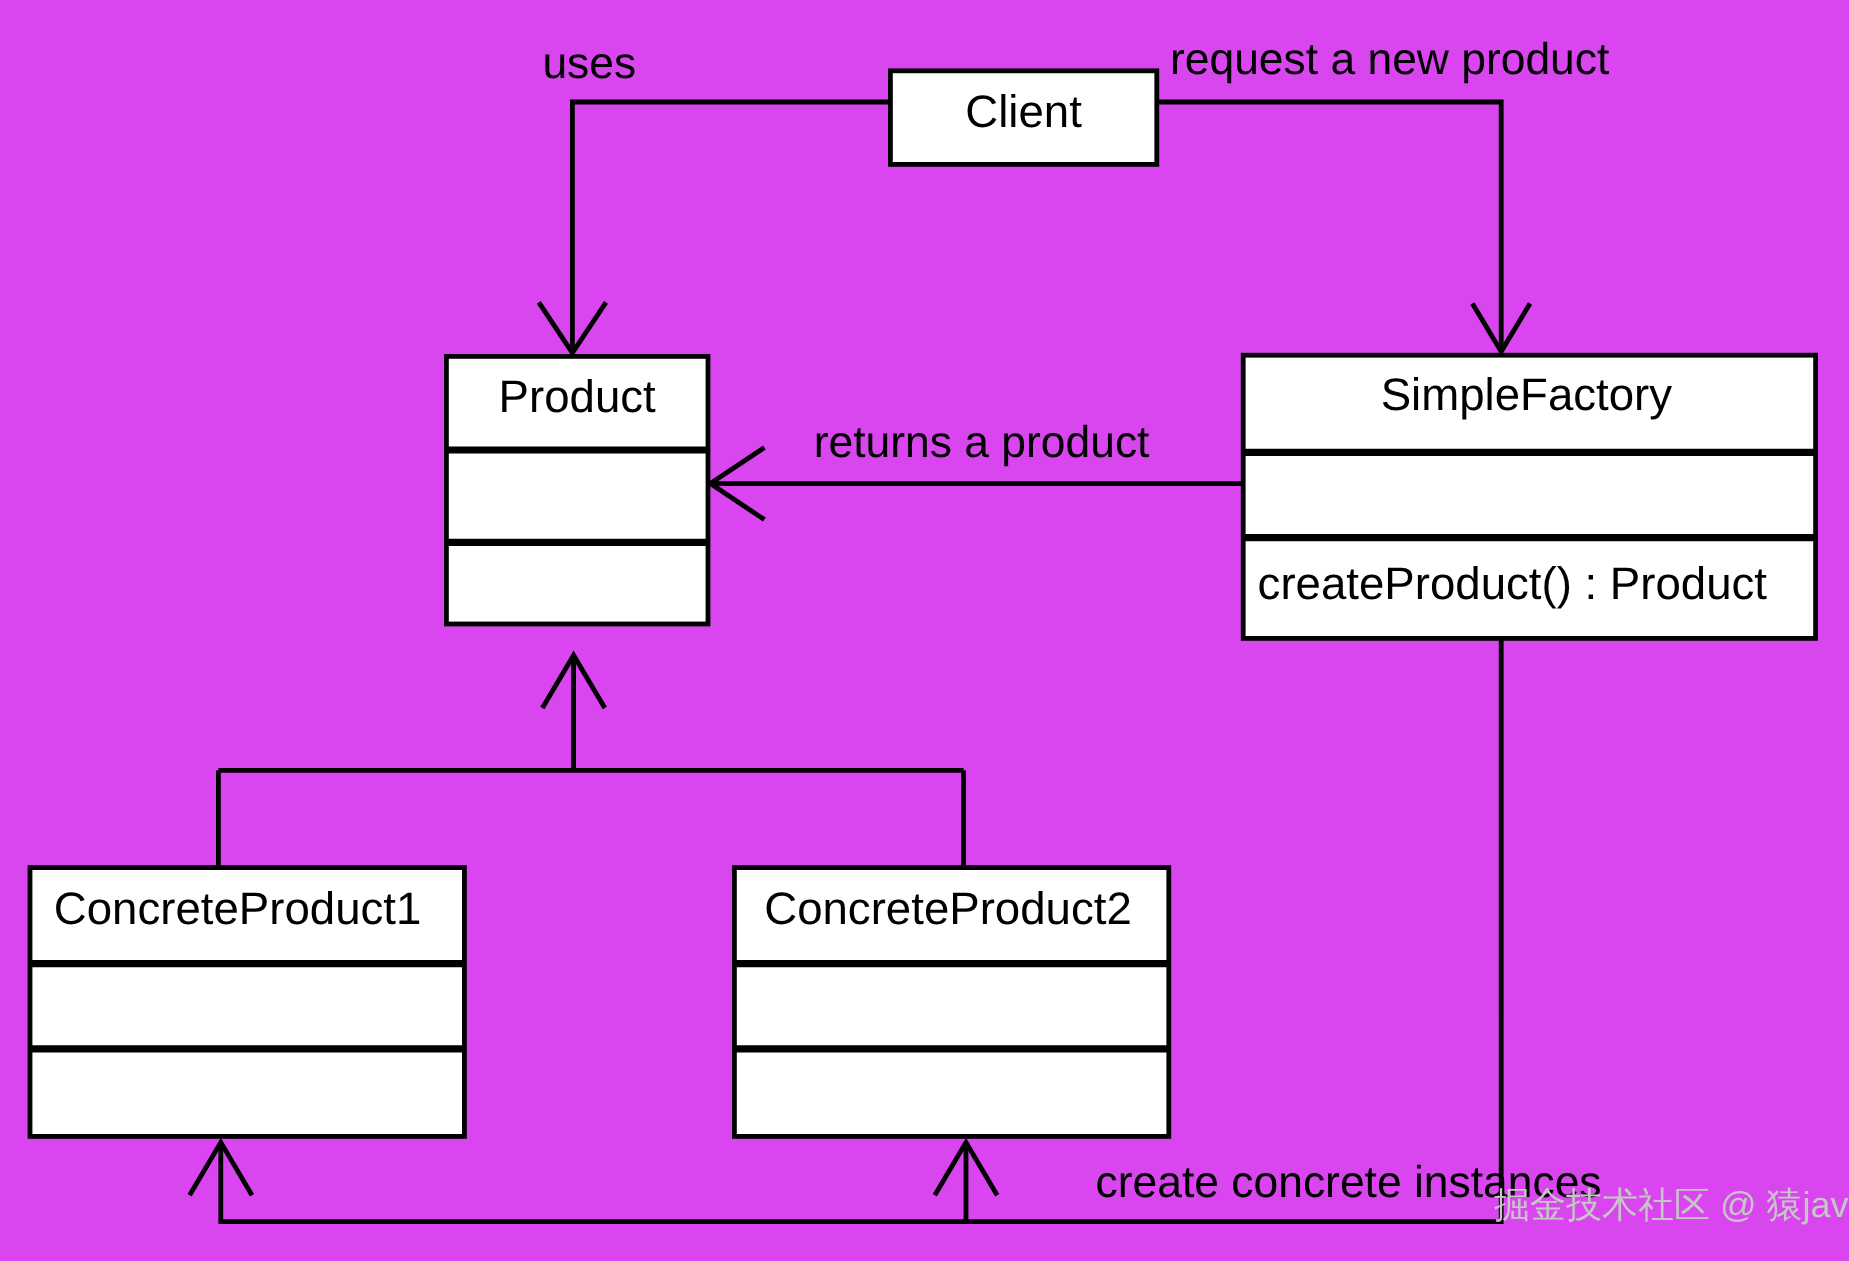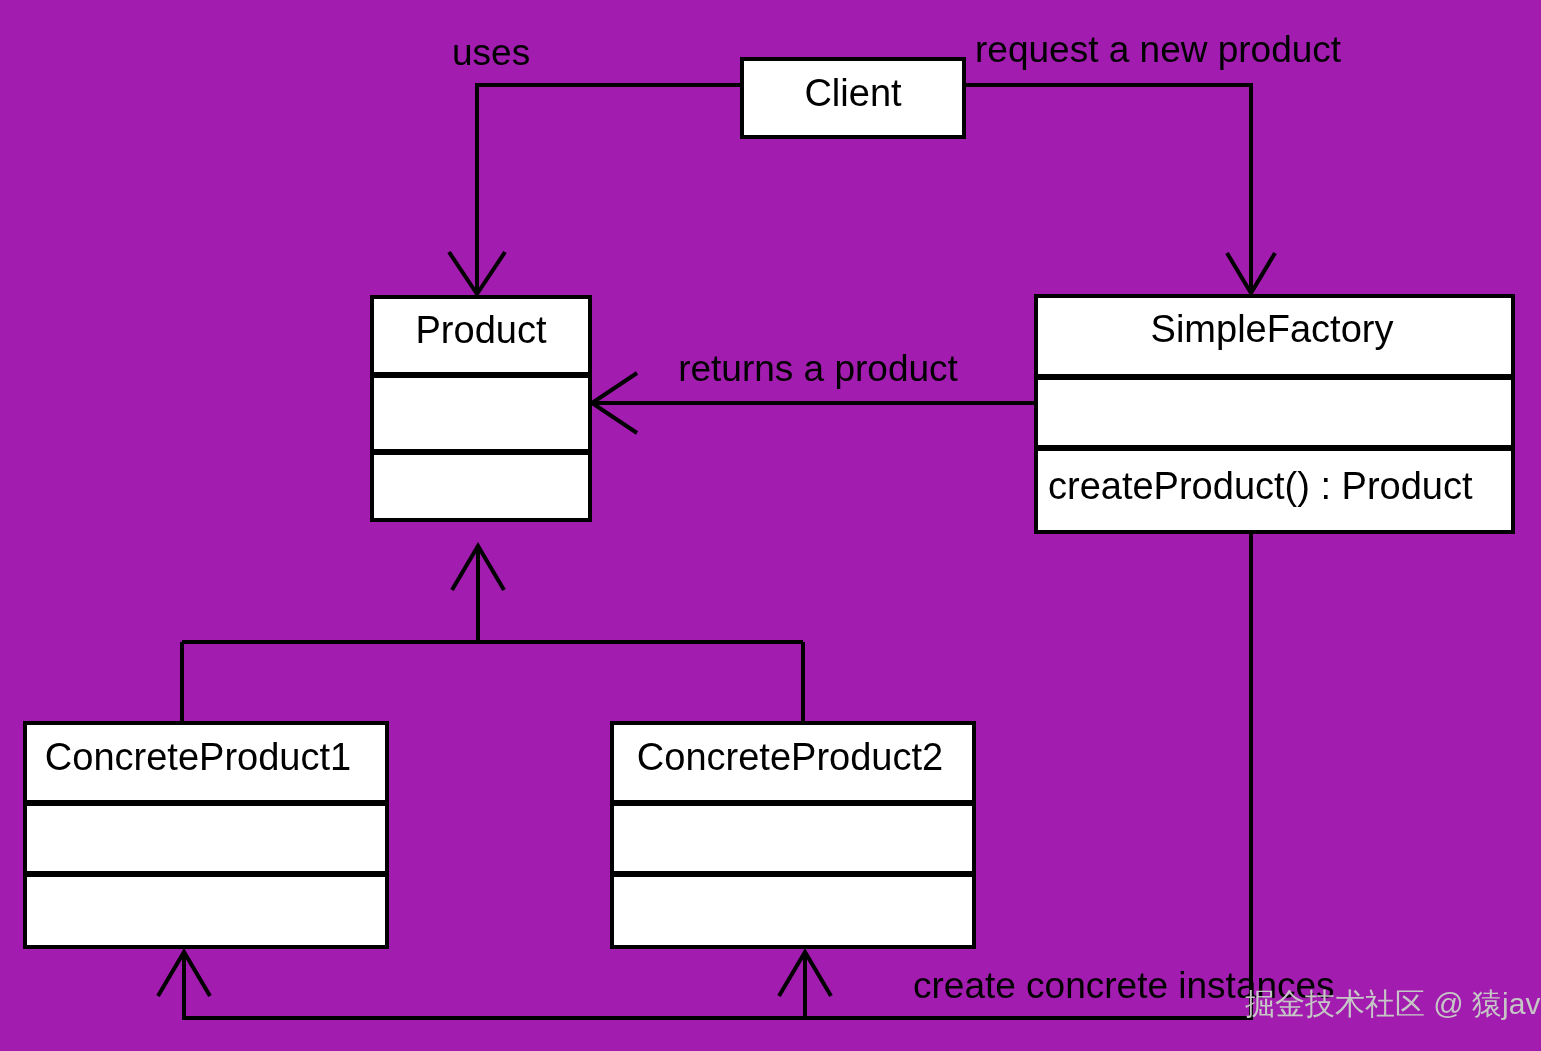--- a/index.html
+++ b/index.html
@@ -5,21 +5,21 @@
 <style>
   html, body {
     margin: 0;
     padding: 0;
     background: #ffffff;
   }
   #diagram-root {
     position: relative;
     width: 1541px;
     height: 1051px;
-    background: #a21caf;
+    background: #d946ef;
     overflow: hidden;
     font-family: "Liberation Sans", sans-serif;
   }
   #uml-svg {
     position: absolute;
     top: 0;
     left: 0;
     width: 1541px;
     height: 1051px;
   }

